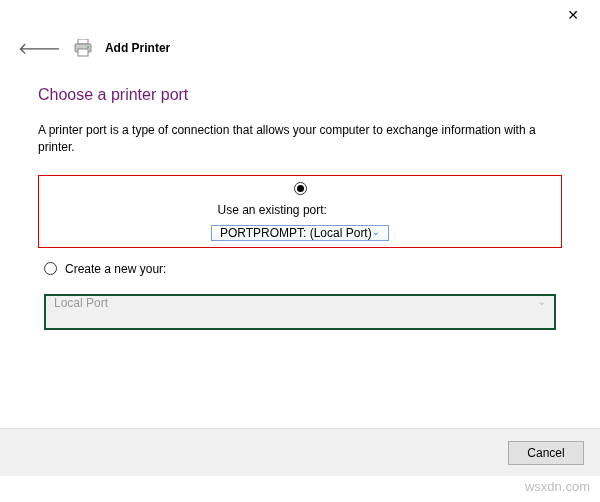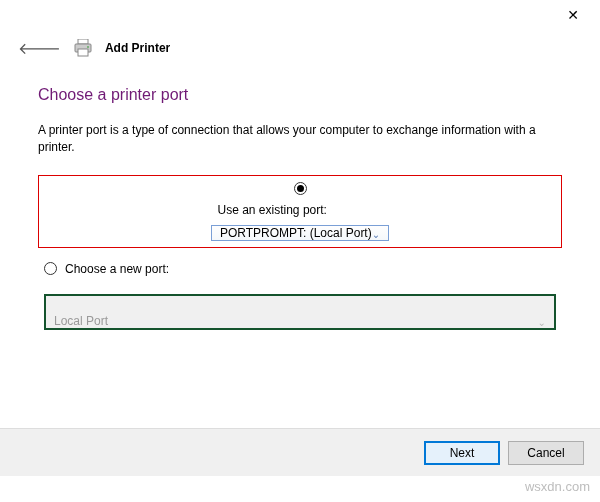--- a/index.html
+++ b/index.html
@@ -99,21 +99,21 @@
     .radio-label.disabled {
       color: #9a9a9a;
       padding-left: 28px;
     }
     .combo {
       flex: 1;
       height: 36px;
       border: 1px solid #7a9fd6;
       background: linear-gradient(#fefefe, #f4f8fb);
       display: flex;
-      align-items: flex-end;
+      align-items: flex-start;
       justify-content: space-between;
       padding: 0 8px;
       font-size: 12px;
       cursor: pointer;
     }
     .combo.disabled {
       border: 2px solid #14532d;
       background: #f0f0f0;
       color: #9a9a9a;
       cursor: default;
@@ -201,33 +201,30 @@
     <span class="radio checked"></span>
     <span class="radio-label">Use an existing port:</span>
     <div class="combo">
       <span>PORTPROMPT: (Local Port)</span>
       <span class="chev">⌄</span>
     </div>
   </div>
 
   <div class="option-row secondary">
     <span class="radio"></span>
-    <span class="radio-label">Choose a new port:</span>
+    <span class="radio-label">Create a new your:</span>
   </div>
 
   <div class="option-row indent-row">
     <div class="combo disabled">
       <span>Local Port</span>
       <span class="chev">⌄</span>
     </div>
   </div>
 </div>
 
 <div class="footer">
-  <div class="btn primary">
-    <span>Next</span>
-  </div>
   <div class="btn">
     <span>Cancel</span>
   </div>
 </div>
 
 <div class="watermark">wsxdn.com</div>
 
 </body></html>

